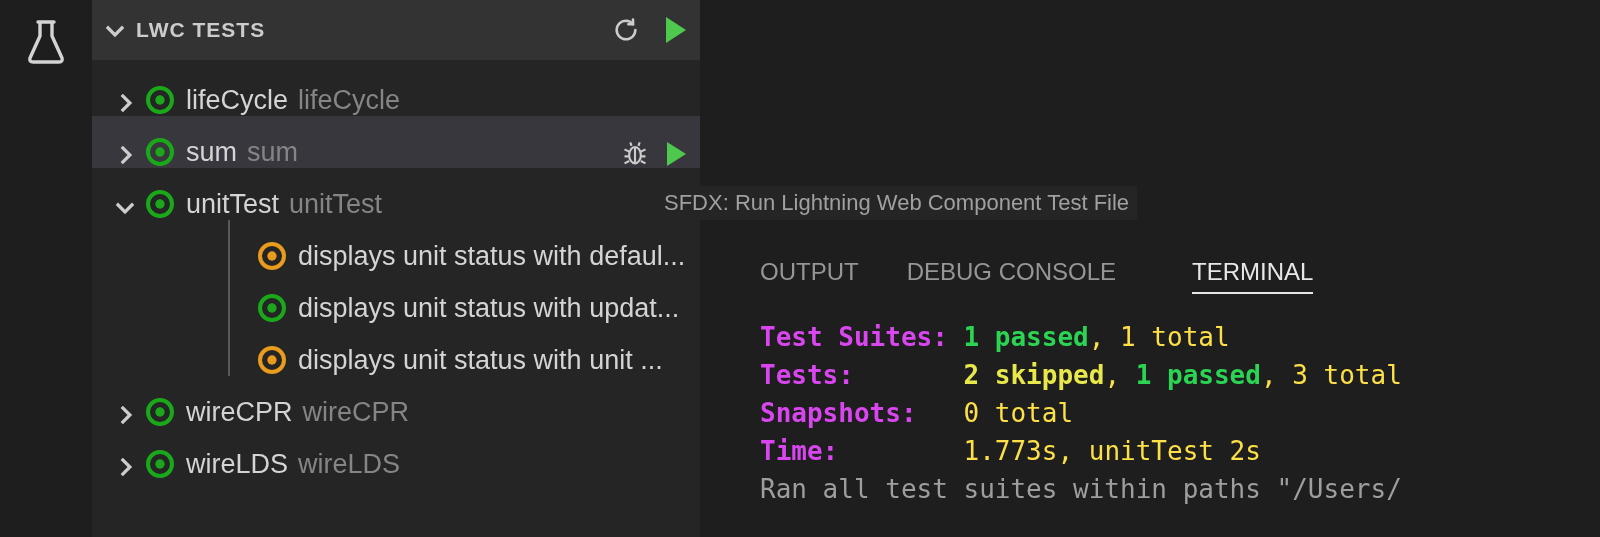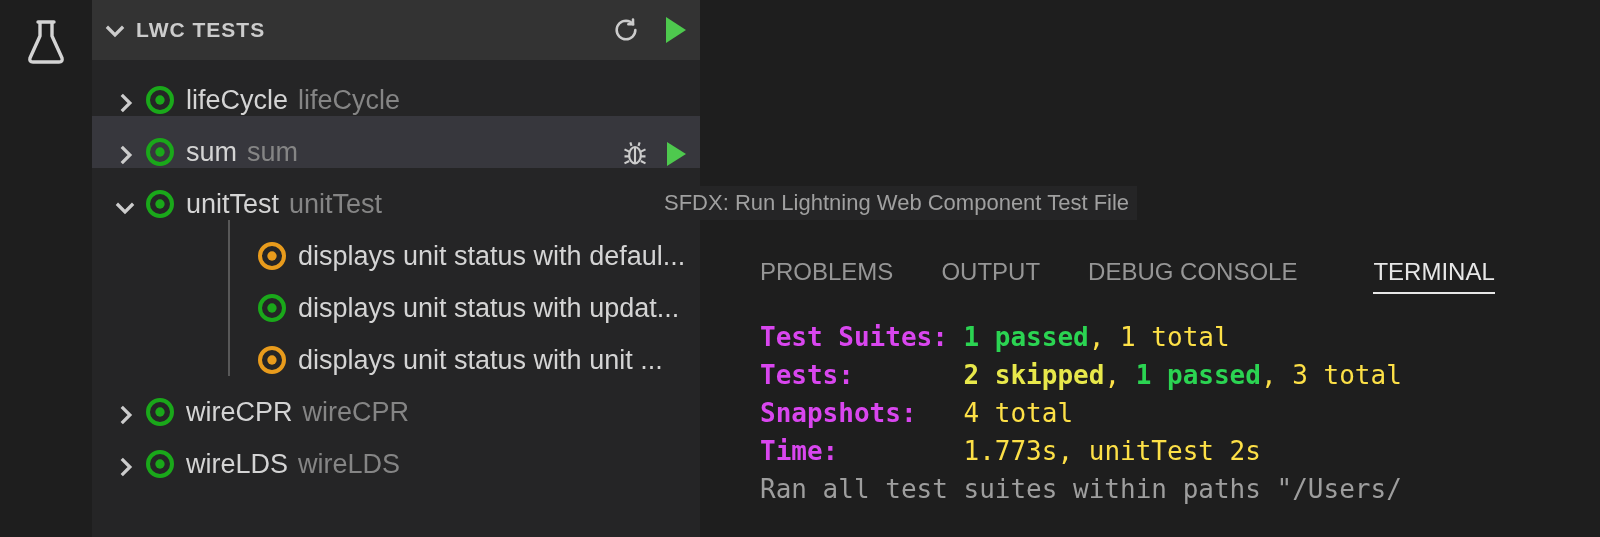--- a/index.html
+++ b/index.html
@@ -316,24 +316,23 @@
     </div>
 
   </div>
 </div>
 
 <div class="main">
   <div class="tooltip">SFDX: Run Lightning Web Component Test File</div>
 
   <div class="panel">
     <div class="tabs">
-      <div class="tab">PROBLEMS</div>
       <div class="tab">OUTPUT</div>
       <div class="tab">DEBUG CONSOLE</div>
       <div class="tab active">TERMINAL</div>
     </div>
     <div class="terminal-content"><span class="tc-label">Test Suites: </span><span class="tc-passed">1 passed</span><span class="tc-white">, 1 total</span>
 <span class="tc-label">Tests:       </span><span class="tc-skipped">2 skipped</span><span class="tc-white">, </span><span class="tc-passed">1 passed</span><span class="tc-white">, 3 total</span>
-<span class="tc-label">Snapshots:   </span><span class="tc-white">4 total</span>
+<span class="tc-label">Snapshots:   </span><span class="tc-white">0 total</span>
 <span class="tc-label">Time:        </span><span class="tc-white">1.773s, unitTest 2s</span>
 <span class="tc-normal">Ran all test suites within paths "/Users/</span></div>
   </div>
 </div>
 
 </body></html>

